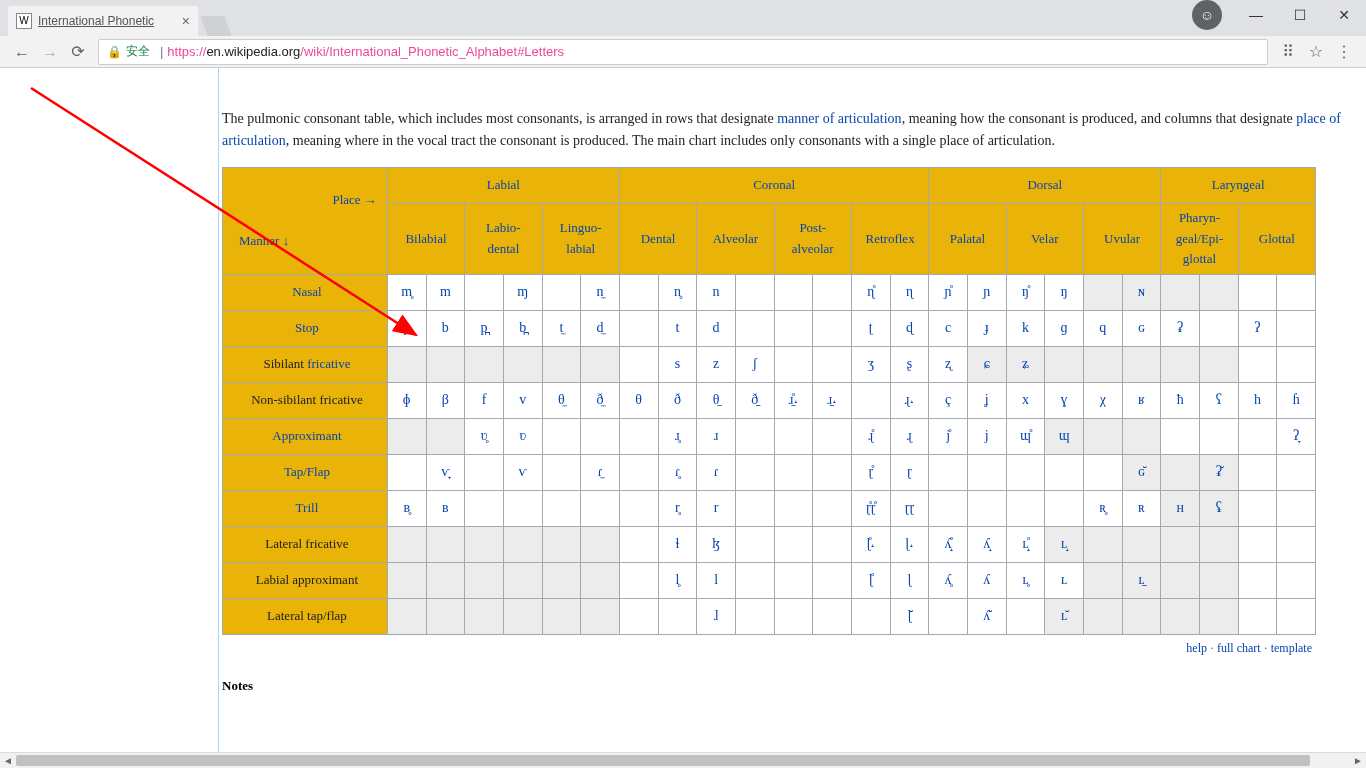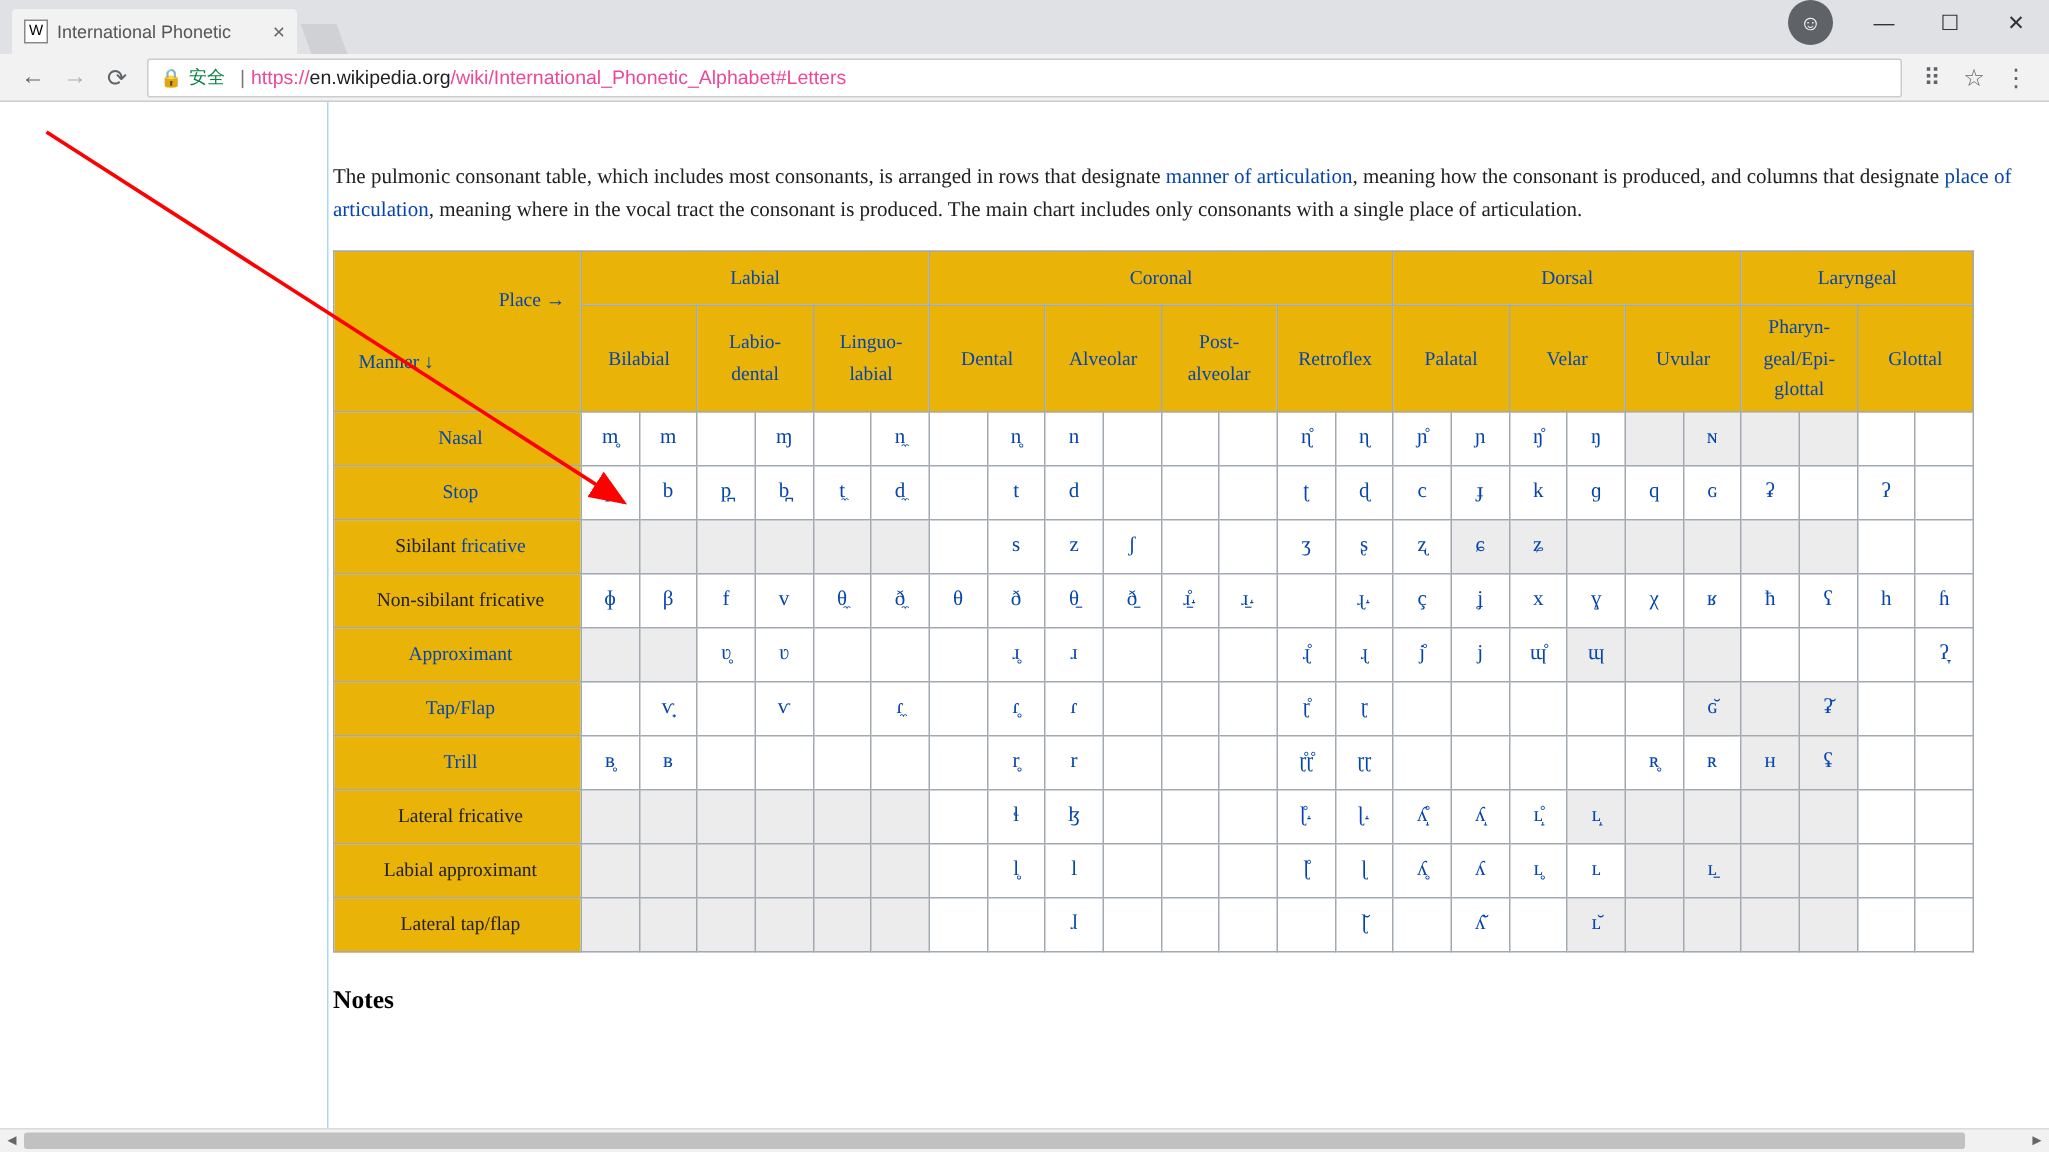--- a/index.html
+++ b/index.html
@@ -3,21 +3,21 @@
 <meta charset="utf-8">
 <style>
 * { box-sizing: border-box; margin: 0; padding: 0; }
 body { font-family: Arial, sans-serif; font-size: 13px; background: #fff; overflow: hidden; width: 1366px; height: 768px; position: relative; }
 
 
 .browser-chrome { background: #dfe1e5; height: 68px; }
 .tab-bar { height: 36px; display: flex; align-items: flex-end; padding-left: 8px; }
 .tab { background: #f2f2f2; height: 30px; width: 190px; display: flex; align-items: center; padding: 0 8px; font-size: 12px; color: #555; border-radius: 3px 3px 0 0; position: relative; }
 .tab .favicon { width: 16px; height: 16px; margin-right: 6px; background: #fff; border: 1px solid #888; font-size: 10px; text-align: center; line-height: 14px; color: #000; }
-.tab .title { flex: 1; white-space: nowrap; overflow: hidden; text-overflow: ellipsis; }
+.tab .title { flex: 1; white-space: nowrap; overflow: hidden; text-overflow: ellipsis; text-decoration: underline; }
 .tab .close { color: #666; font-size: 14px; margin-left: 4px; }
 .new-tab { width: 24px; height: 20px; background: #cfd1d5; margin-left: 6px; transform: skewX(20deg); }
 
 .window-controls { position: absolute; top: 0; right: 0; display: flex; height: 30px; align-items: center; }
 .win-ctrl { width: 44px; height: 30px; display: flex; align-items: center; justify-content: center; color: #333; font-size: 14px; }
 .user-badge { width: 30px; height: 30px; border-radius: 50%; background: #5f6368; color: #fff; display: flex; align-items: center; justify-content: center; margin-right: 12px; font-size: 14px; }
 
 .address-bar { background: #f2f2f2; height: 32px; display: flex; align-items: center; padding: 0 8px; border-bottom: 1px solid #ccc; }
 .nav-btn { width: 28px; height: 28px; display: flex; align-items: center; justify-content: center; color: #5f6368; font-size: 16px; }
 .nav-btn.disabled { color: #b0b0b0; }
@@ -44,21 +44,21 @@
 .ipa-table .corner2 { text-align: left; padding-left: 10px; }
 .row-head { text-align: center; padding-left: 10px !important; background: #eaecf0; width: 162px; }
 .cell { width: 38px; font-size: 14px; }
 .cell a { display: inline-block; width: 100%; }
 .shaded { background: #ececec; }
 .group-head { height: 36px; }
 
 .table-footer { text-align: right; font-size: 12px; color: #0645ad; margin-top: 4px; padding-right: 4px; width: 1094px; }
 .table-footer span { color: #54595d; }
 
-.notes-head { font-weight: bold; font-size: 17px; margin-top: 18px; color: #000; }
+.notes-head { font-weight: bold; font-size: 13px; margin-top: 18px; color: #000; }
 
 
 .arrow-svg { position: absolute; top: 78px; left: 26px; pointer-events: none; }
 
 
 .hscroll { position: absolute; left: 0; right: 0; bottom: 0; height: 16px; background: #f1f1f1; border-top: 1px solid #dadada; }
 .hscroll .track { position: absolute; left: 16px; right: 16px; top: 2px; bottom: 2px; }
 .hscroll .thumb { position: absolute; left: 0; width: 97%; top: 0; bottom: 0; background: #c1c1c1; border-radius: 2px; }
 .hscroll .arrow-l, .hscroll .arrow-r { position: absolute; width: 16px; top: 0; bottom: 0; display: flex; align-items: center; justify-content: center; color: #666; font-size: 10px; }
 .hscroll .arrow-l { left: 0; } .hscroll .arrow-r { right: 0; }
@@ -402,20 +402,23 @@
             <td class="cell shaded"></td>
             <td class="cell shaded"></td>
             <td class="cell shaded"></td>
             <td class="cell shaded"></td>
             <td class="cell"></td>
             <td class="cell"></td>
           </tr>
         </tbody>
     </table>
 
+    <div class="table-footer">
+      <a href="#">help</a><span> · </span><a href="#">full chart</a><span> · </span><a href="#">template</a>
+    </div>
 
     <div class="notes-head">Notes</div>
   </div>
 </div>
 
 <svg class="arrow-svg" width="410" height="280">
   <defs>
       <marker id="ah" markerWidth="10" markerHeight="8" refX="9" refY="4" orient="auto">
         <polygon points="0 0, 10 4, 0 8" fill="#ff0000"></polygon>
       </marker>

